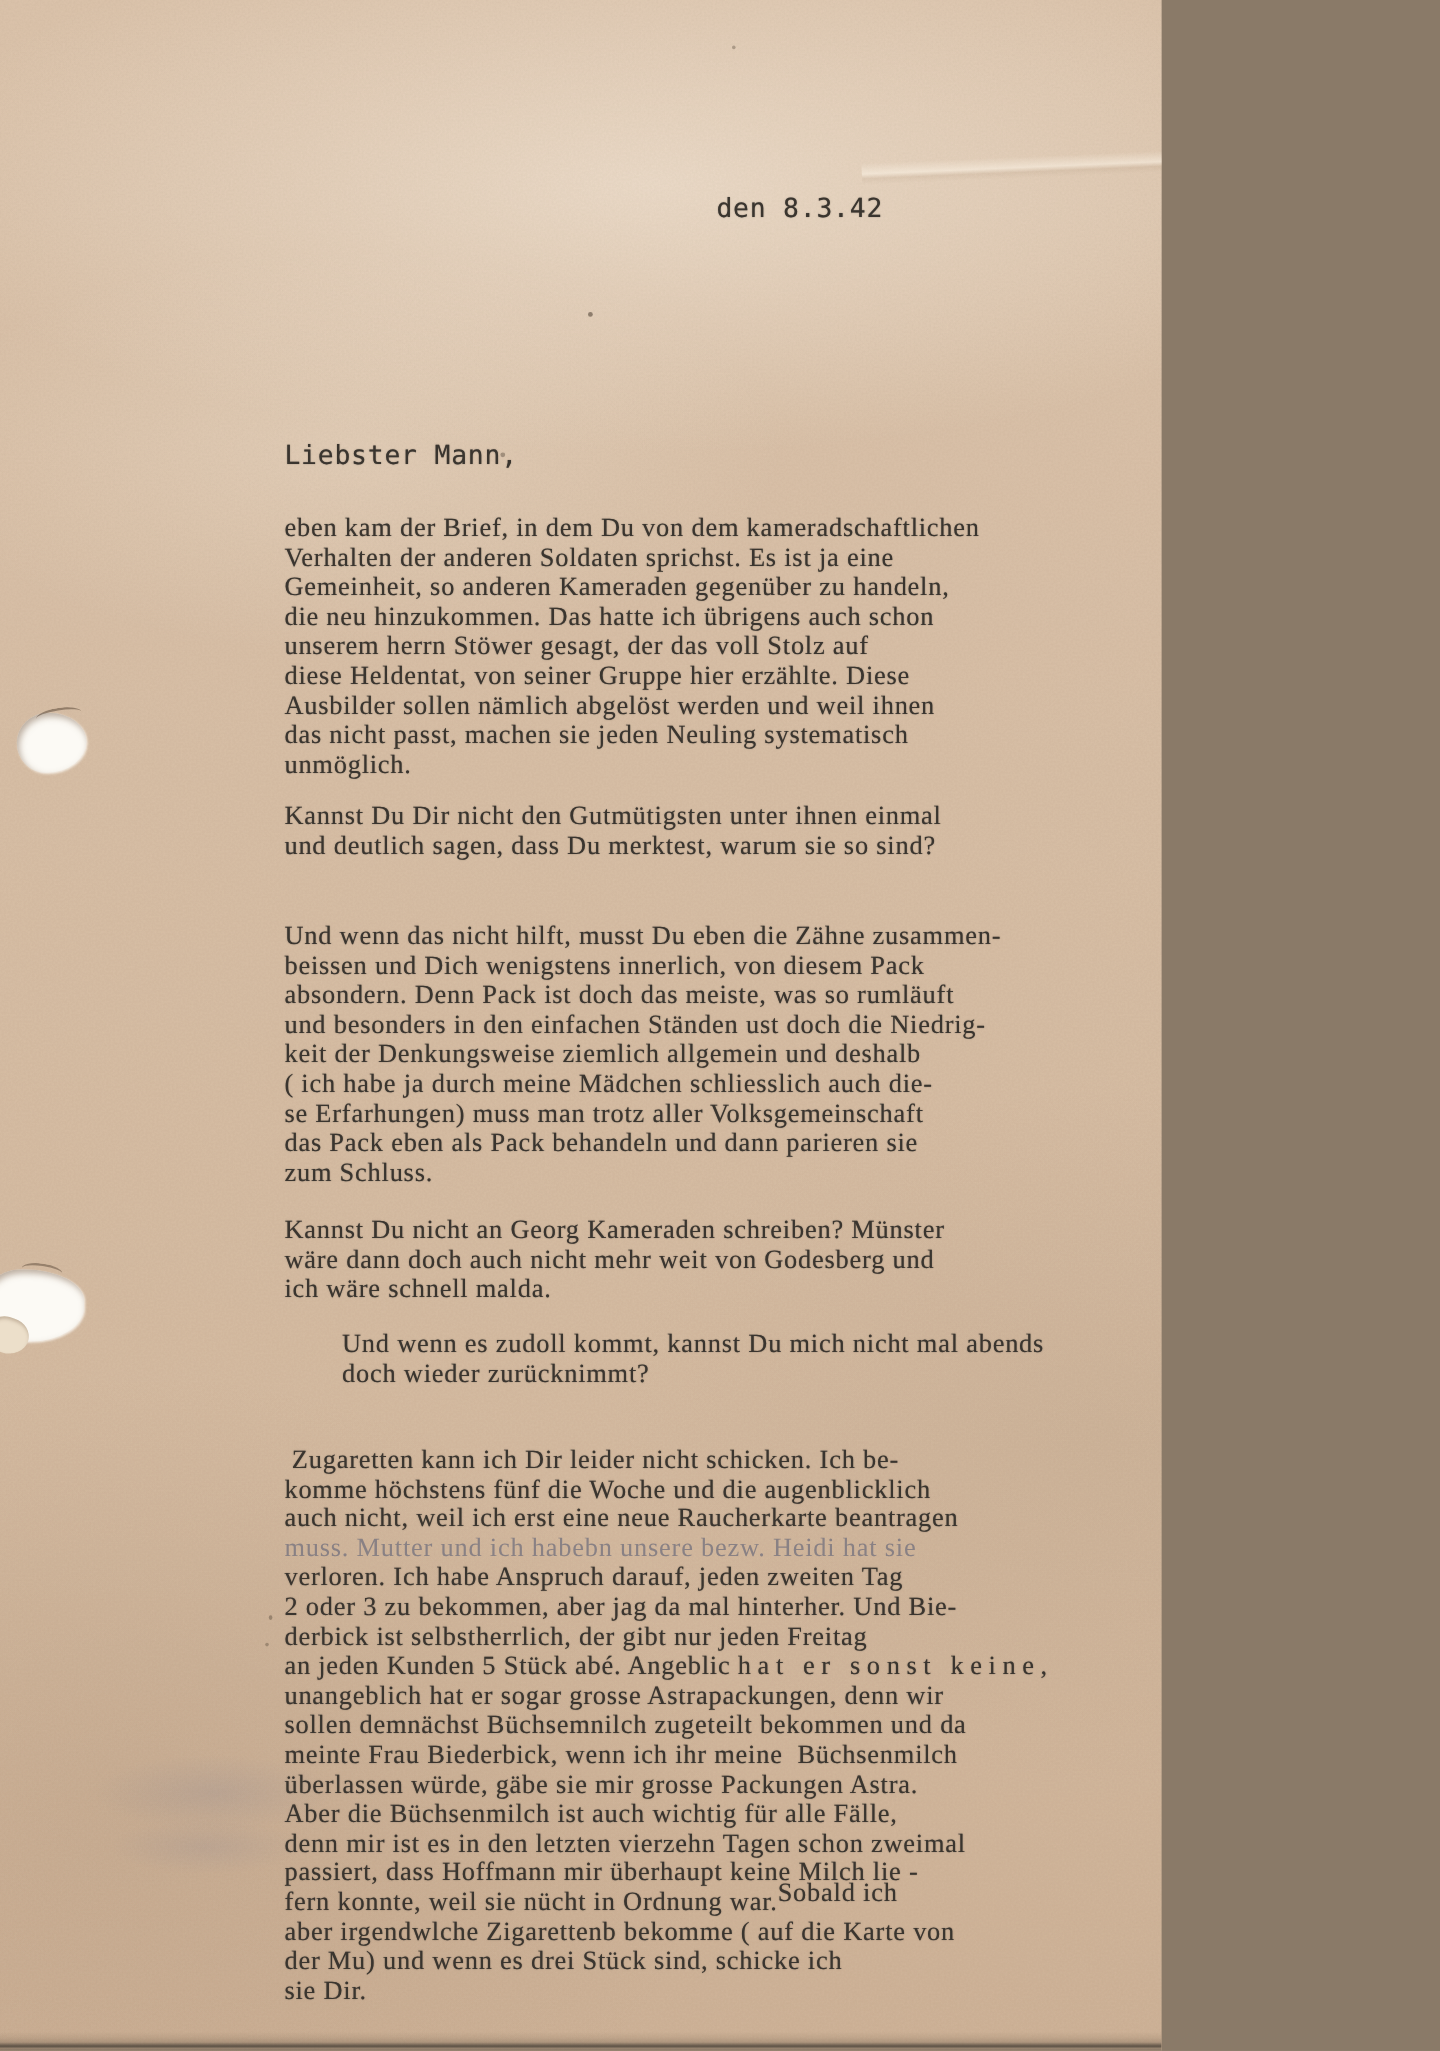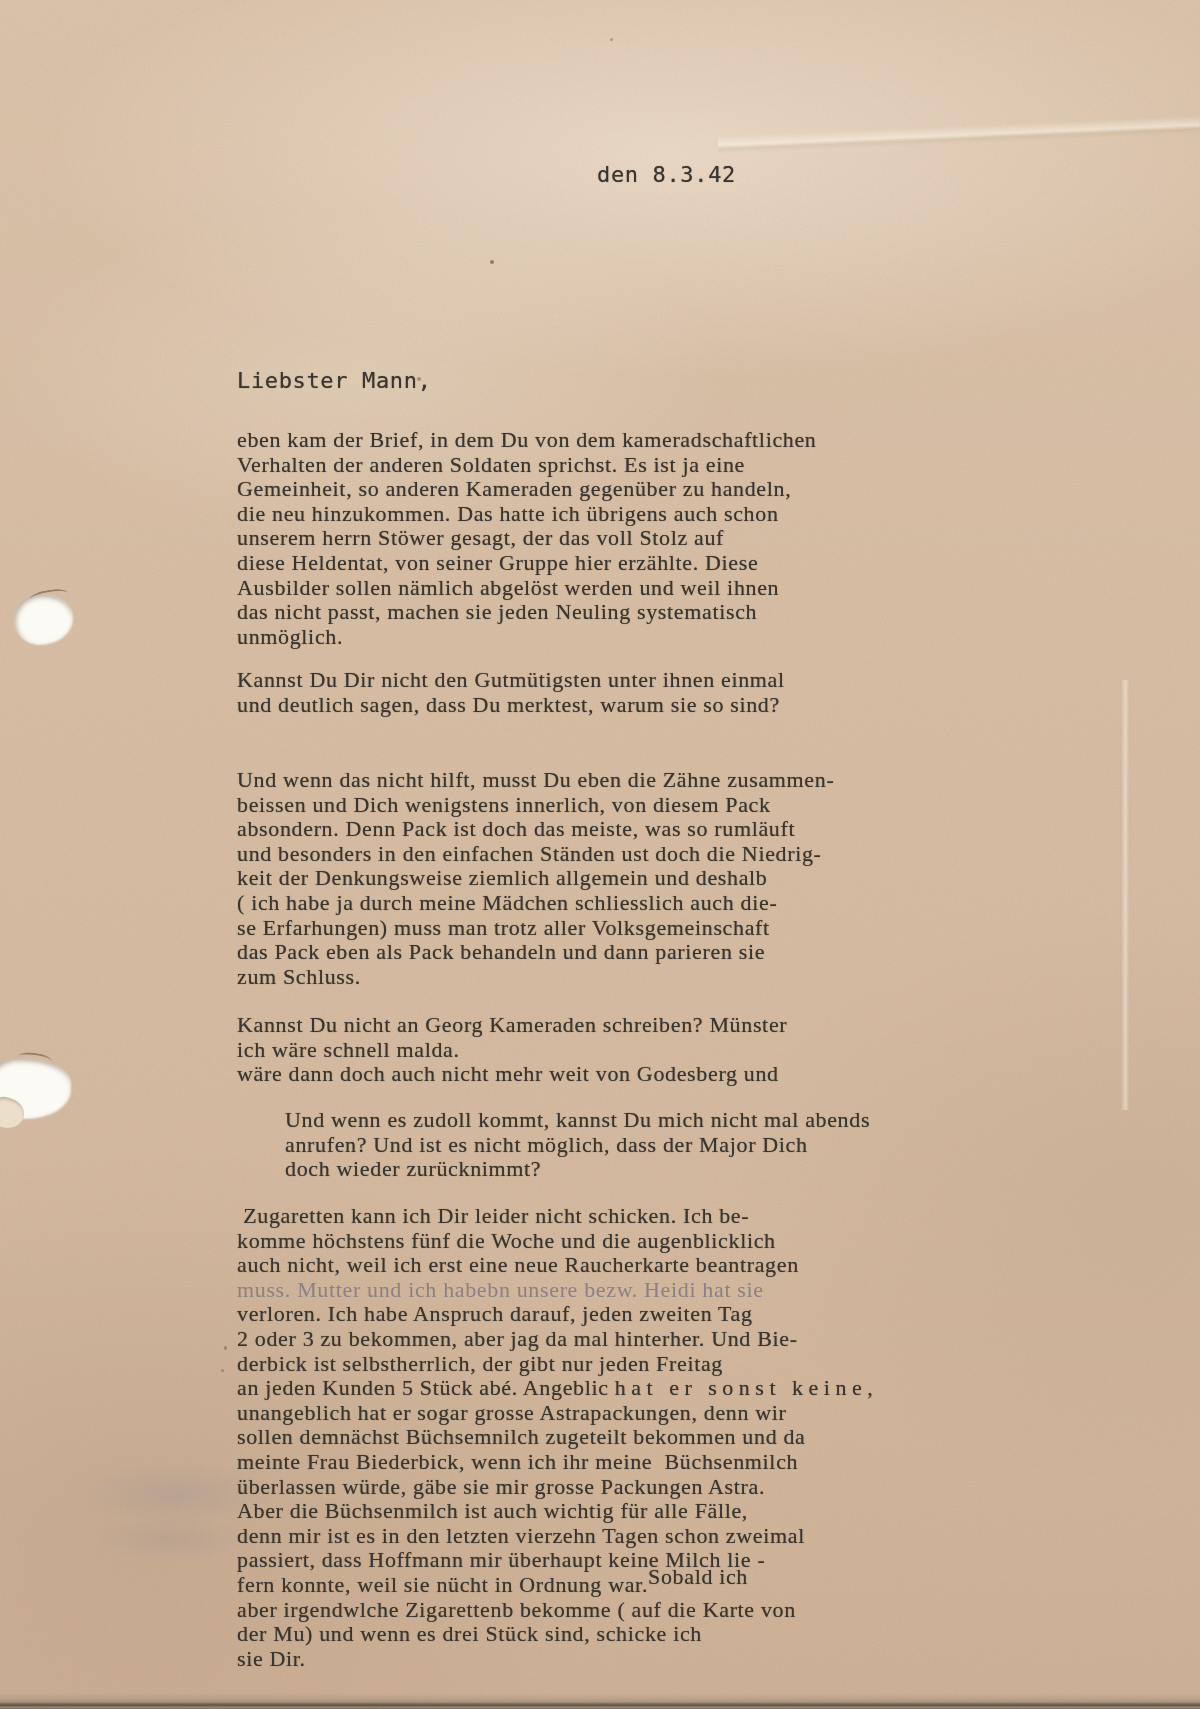--- a/index.html
+++ b/index.html
@@ -1,18 +1,18 @@
 <!DOCTYPE html>
 <html style="--ink: #3a352f; --faded-ink: #7d7880;"><head>
 <meta charset="utf-8">
 <style>
   html,body{margin:0;padding:0;background:#8a7a68;}
   .page{
     position:relative;
-    width:1200px;height:1709px;
+    width:968px;height:1709px;
     overflow:hidden;
     font-family:"DejaVu Sans Mono","Liberation Mono",monospace;
     background:
       radial-gradient(900px 320px at 56% 9%, rgba(248,238,224,.55), rgba(248,238,224,0) 70%),
       radial-gradient(520px 240px at 30% 22%, rgba(244,232,216,.30), rgba(244,232,216,0) 70%),
       radial-gradient(700px 520px at 12% 88%, rgba(120,95,70,.10), rgba(120,95,70,0) 70%),
       radial-gradient(600px 420px at 95% 70%, rgba(120,95,70,.08), rgba(120,95,70,0) 70%),
       linear-gradient(180deg,#dcc4ac 0%,#d8bfa6 38%,#d5bba1 72%,#cfb398 100%);
   }
   .texture{position:absolute;left:0;top:0;mix-blend-mode:multiply;opacity:.30;pointer-events:none;}
@@ -103,22 +103,22 @@
   <div class="smudge smudge-1"></div>
   <div class="smudge smudge-2"></div>
 
   <div class="typed date-line">den 8.3.42</div>
   <div class="typed salutation">Liebster Mann,</div>
 
   <div class="letter-body">
       <div class="para typed" style="top: 428px;"><div class="line">eben kam der Brief, in dem Du von dem kameradschaftlichen</div><div class="line">Verhalten der anderen Soldaten sprichst. Es ist ja eine</div><div class="line">Gemeinheit, so anderen Kameraden gegenüber zu handeln,</div><div class="line">die neu hinzukommen. Das hatte ich übrigens auch schon</div><div class="line">unserem herrn Stöwer gesagt, der das voll Stolz auf</div><div class="line">diese Heldentat, von seiner Gruppe hier erzählte. Diese</div><div class="line">Ausbilder sollen nämlich abgelöst werden und weil ihnen</div><div class="line">das nicht passt, machen sie jeden Neuling systematisch</div><div class="line">unmöglich.</div></div>
       <div class="para typed" style="top: 668px;"><div class="line">Kannst Du Dir nicht den Gutmütigsten unter ihnen einmal</div><div class="line">und deutlich sagen, dass Du merktest, warum sie so sind?</div></div>
       <div class="para typed" style="top: 768px;"><div class="line">Und wenn das nicht hilft, musst Du eben die Zähne zusammen-</div><div class="line">beissen und Dich wenigstens innerlich, von diesem Pack</div><div class="line">absondern. Denn Pack ist doch das meiste, was so rumläuft</div><div class="line">und besonders in den einfachen Ständen ust doch die Niedrig-</div><div class="line">keit der Denkungsweise ziemlich allgemein und deshalb</div><div class="line">( ich habe ja durch meine Mädchen schliesslich auch die-</div><div class="line">se Erfarhungen) muss man trotz aller Volksgemeinschaft</div><div class="line">das Pack eben als Pack behandeln und dann parieren sie</div><div class="line">zum Schluss.</div></div>
-      <div class="para typed" style="top: 1013px;"><div class="line">Kannst Du nicht an Georg Kameraden schreiben? Münster</div><div class="line">ich wäre schnell malda.</div><div class="line">wäre dann doch auch nicht mehr weit von Godesberg und</div></div>
-      <div class="para typed" style="top: 1108px; margin-left: 48px;"><div class="line">Und wenn es zudoll kommt, kannst Du mich nicht mal abends</div><div class="line">anrufen? Und ist es nicht möglich, dass der Major Dich</div><div class="line">doch wieder zurücknimmt?</div></div>
+      <div class="para typed" style="top: 1013px;"><div class="line">Kannst Du nicht an Georg Kameraden schreiben? Münster</div><div class="line">wäre dann doch auch nicht mehr weit von Godesberg und</div><div class="line">ich wäre schnell malda.</div></div>
+      <div class="para typed" style="top: 1108px; margin-left: 48px;"><div class="line">Und wenn es zudoll kommt, kannst Du mich nicht mal abends</div><div class="line">doch wieder zurücknimmt?</div></div>
       <div class="para typed" style="top: 1204px;"><div class="line"> Zugaretten kann ich Dir leider nicht schicken. Ich be-</div><div class="line">komme höchstens fünf die Woche und die augenblicklich</div><div class="line">auch nicht, weil ich erst eine neue Raucherkarte beantragen</div><div class="line faded">muss. Mutter und ich habebn unsere bezw. Heidi hat sie</div><div class="line">verloren. Ich habe Anspruch darauf, jeden zweiten Tag</div><div class="line">2 oder 3 zu bekommen, aber jag da mal hinterher. Und Bie-</div><div class="line">derbick ist selbstherrlich, der gibt nur jeden Freitag</div><div class="line"><span class="seg">an jeden Kunden 5 Stück abé. Angeblic </span><span class="seg wide">hat er sonst keine,</span></div><div class="line">unangeblich hat er sogar grosse Astrapackungen, denn wir</div><div class="line">sollen demnächst Büchsemnilch zugeteilt bekommen und da</div><div class="line">meinte Frau Biederbick, wenn ich ihr meine  Büchsenmilch</div><div class="line">überlassen würde, gäbe sie mir grosse Packungen Astra.</div><div class="line">Aber die Büchsenmilch ist auch wichtig für alle Fälle,</div><div class="line">denn mir ist es in den letzten vierzehn Tagen schon zweimal</div><div class="line">passiert, dass Hoffmann mir überhaupt keine Milch lie -</div><div class="line"><span class="seg">fern konnte, weil sie nücht in Ordnung war.</span><span class="seg raised">Sobald ich</span></div><div class="line">aber irgendwlche Zigarettenb bekomme ( auf die Karte von</div><div class="line">der Mu) und wenn es drei Stück sind, schicke ich</div><div class="line">sie Dir.</div></div>
     </div>
 
   <div class="hole hole-1"></div>
   <div class="hole hole-2"></div>
 
   <div class="speck speck-1"></div>
   <div class="speck speck-2"></div>
   <div class="speck speck-3"></div>
   <div class="speck speck-4"></div>

